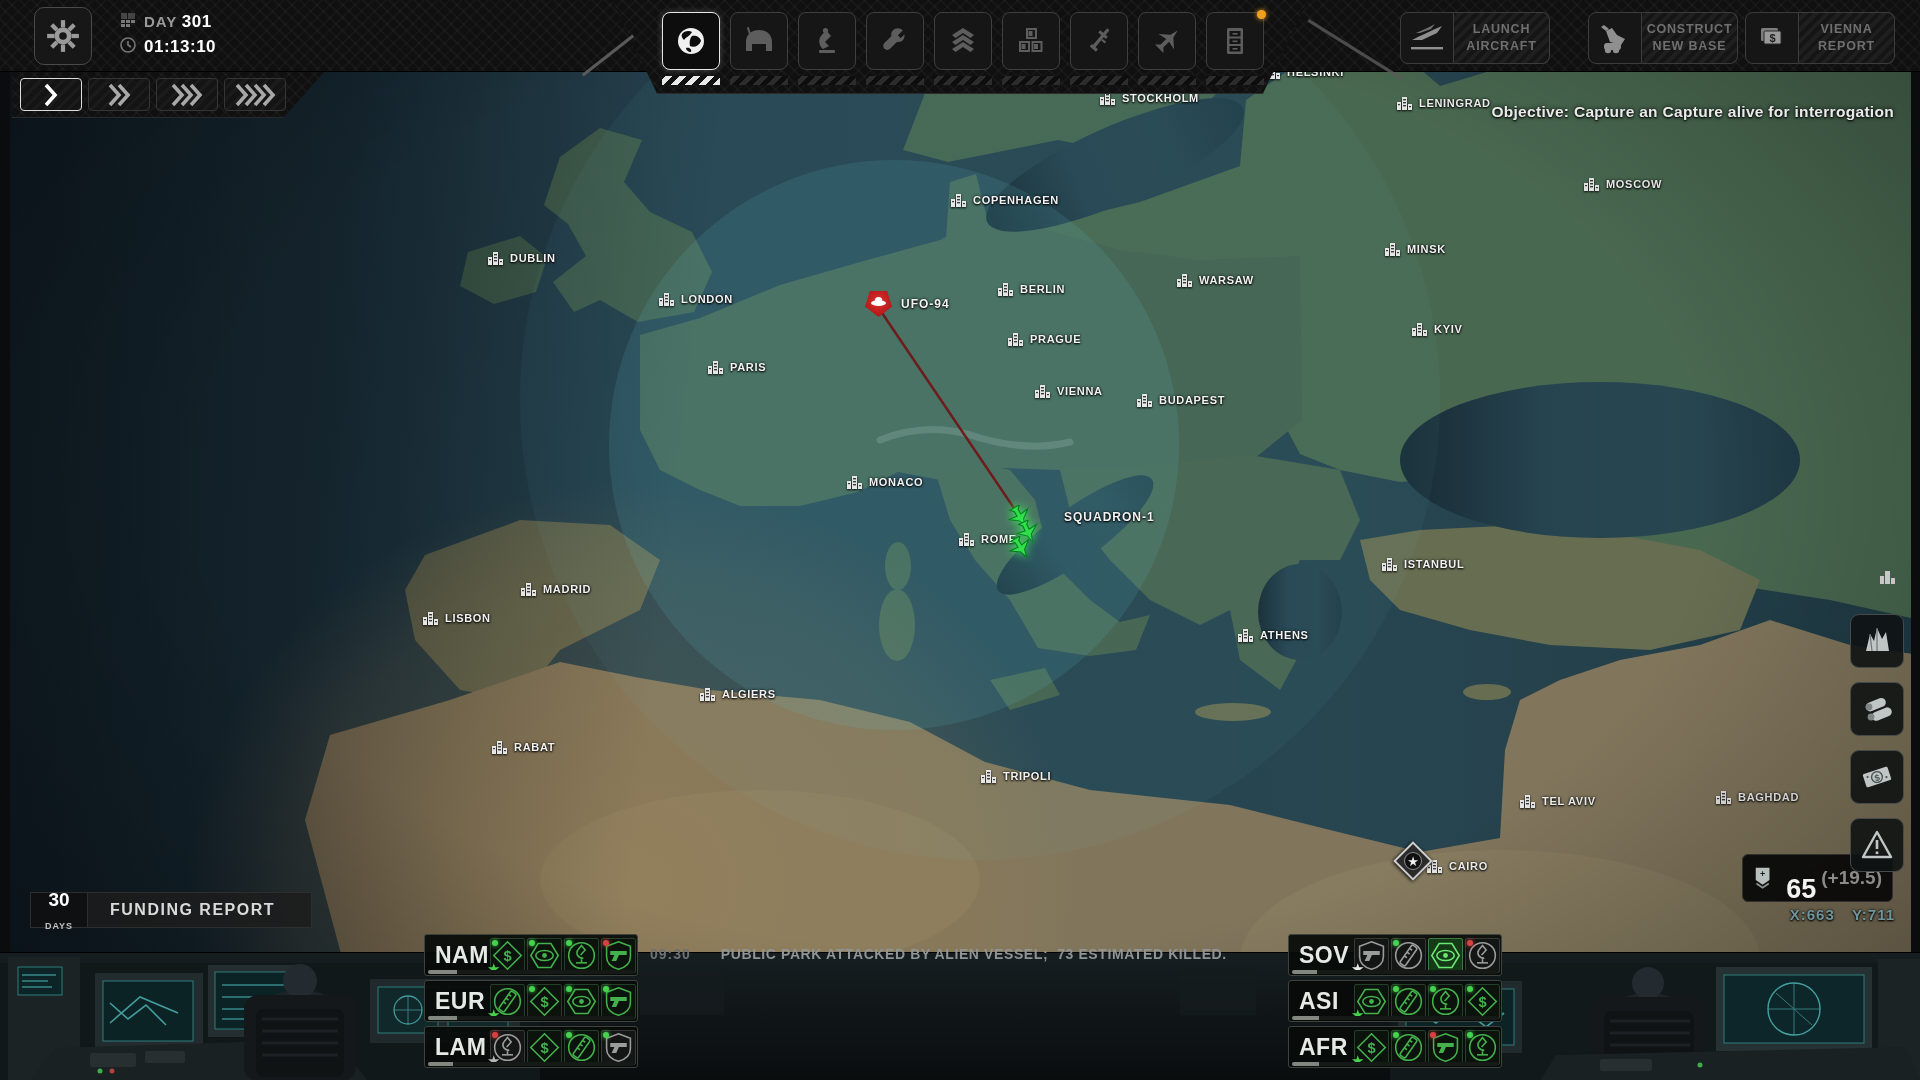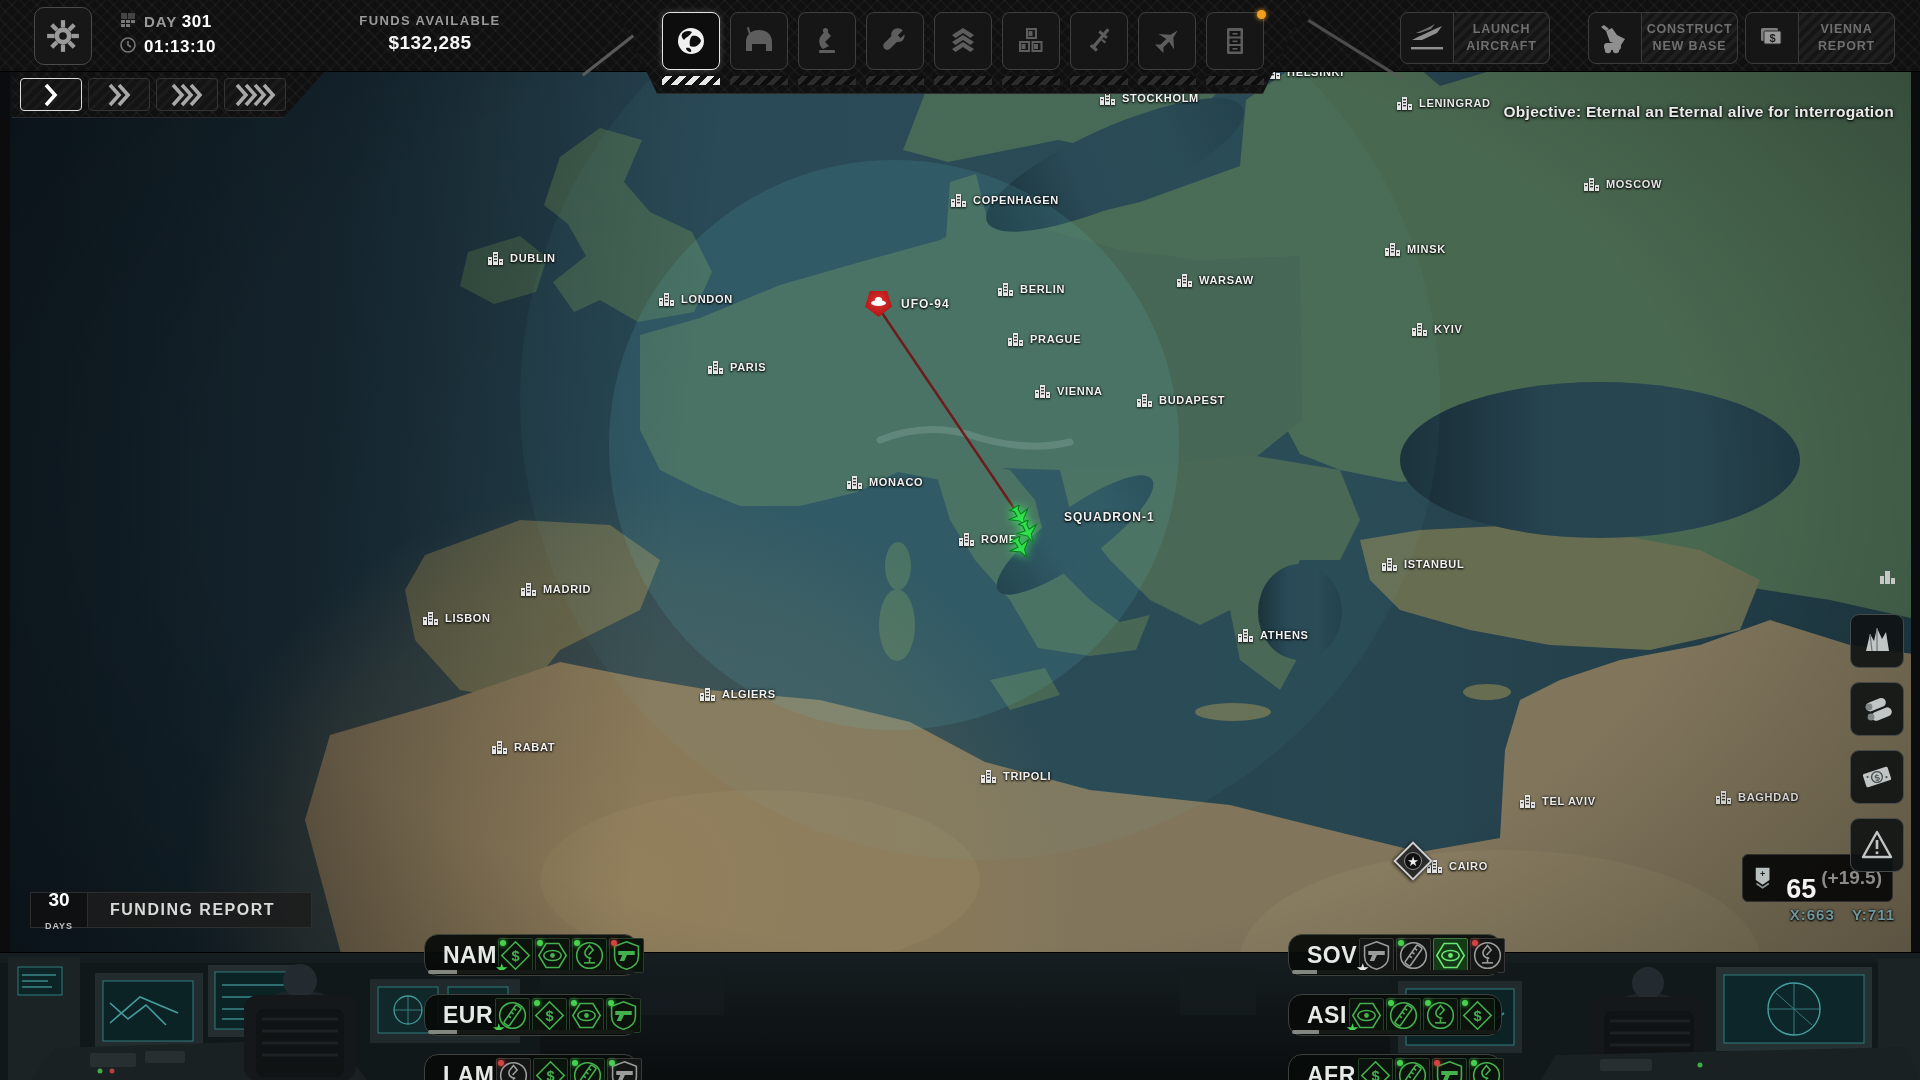--- a/index.html
+++ b/index.html
@@ -112,22 +112,22 @@
   
   #bottom{position:absolute;left:0;top:952px;width:1920px;height:128px;z-index:8;
     background:linear-gradient(#161e21,#0a0d0e);border-top:1px solid #000;}
   #ticker{position:absolute;left:650px;top:946px;z-index:9;display:flex;align-items:center;}
   #ticker .tt{color:#6d7272;font-weight:bold;font-size:14px;letter-spacing:1px;}
   #ticker .tm{color:#8f9494;font-weight:bold;font-size:14px;letter-spacing:0.6px;margin-left:30px;white-space:pre;}
 
   
   .rgroup{position:absolute;top:934px;width:214px;z-index:9;}
   #region-left{left:424px;} #region-right{left:1288px;}
-  .rrow{position:relative;height:42px;margin-bottom:18px;background:rgba(8,11,9,0.93);
-    border:1px solid #3c423c;border-radius:14px;display:flex;align-items:center;padding:0 9px;cursor:pointer;}
+  .rrow{position:relative;height:42px;margin-bottom:4px;background:rgba(8,11,9,0.93);
+    border:1px solid #3c423c;border-radius:3px;display:flex;align-items:center;padding:0 1px;cursor:pointer;}
   .rcode{width:62px;padding-left:9px;font-weight:bold;font-size:23px;color:#e6eae6;letter-spacing:0.5px;}
   .rtiles{display:flex;}
   .rtile{position:relative;width:35px;height:35px;margin-left:2px;border-radius:2px;
     background:#0b130c;border:1px solid #24402a;color:#44b14c;}
   .rtile.gray{background:#141515;border-color:#383838;color:#9c9c9c;}
   .rtile.bright{background:#153a18;border-color:#3f7a44;color:#6ae873;}
   .tsvg{width:33px;height:33px;display:block;}
   .dot{position:absolute;top:1px;left:1px;width:6px;height:6px;border-radius:50%;}
   .dot.green{background:#46d14e;box-shadow:0 0 4px #46d14e;}
   .dot.red{background:#d64242;box-shadow:0 0 4px #d64242;}
@@ -752,24 +752,20 @@
       </div>
       <div class="dt-row">
         <svg class="dt-ic" width="16" height="16" viewBox="0 0 16 16">
           <circle cx="8" cy="8" r="7" fill="none" stroke="#8a8a8a" stroke-width="1.6"></circle>
           <path d="M8 4 V8 L11 10" stroke="#8a8a8a" stroke-width="1.6" fill="none"></path>
         </svg>
         <span class="lbl-big">01:13:10</span>
       </div>
     </div>
 
-    <div id="funds">
-      <div class="f1">FUNDS AVAILABLE</div>
-      <div class="f2">$132,285</div>
-    </div>
 
     <div class="action-btn" style="left:1400px">
       <div class="action-ic">
           <svg width="38" height="36" viewBox="0 0 38 36">
         <g fill="#8f8f8f">
               <path d="M4 20 C12 16 22 11 34 6 L29 13 L14 20 Z"></path>
         <path d="M8 13 C14 10 20 8 27 4 L23 9 L12 13 Z" opacity="0.75"></path>
         <rect x="3" y="27" width="32" height="2.4"></rect>
             </g>
       </svg>
@@ -931,21 +927,21 @@
     <div class="spd-btn" style="left:212px">
       <svg width="43" height="28" viewBox="0 0 43 28">
           <path class="chev" d="M3 4 L12 14 L3 24"></path>
           <path class="chev" d="M12 4 L21 14 L12 24"></path>
           <path class="chev" d="M21 4 L30 14 L21 24"></path>
           <path class="chev" d="M30 4 L39 14 L30 24"></path>
         </svg>
     </div>
   </div>
 
-  <div id="objective">Objective: Eternal an Eternal alive for interrogation</div>
+  <div id="objective">Objective: Capture an Capture alive for interrogation</div>
 
   <div id="fundbar">
     <div class="days">
       <span class="n">30</span>
       <span class="t">DAYS</span>
     </div>
     <div class="flbl">FUNDING REPORT</div>
   </div>
 
   <div id="bottom">
@@ -994,20 +990,24 @@
       <rect x="1724" y="22" width="140" height="68" fill="#0d2629" stroke="#2f7d7d" stroke-width="1"></rect>
       <circle cx="1794" cy="56" r="26" fill="none" stroke="#4fb3b3" stroke-width="1.4" opacity="0.85"></circle>
       <path d="M1794 30 V82 M1768 56 H1820 M1776 40 L1812 72" stroke="#4fb3b3" stroke-width="1" opacity="0.6"></path>
       <rect x="1878" y="6" width="42" height="122" fill="#1b2325"></rect>
       <path d="M1556 102 L1906 94 L1920 128 L1540 128 Z" fill="#1a2123"></path>
       <rect x="1600" y="106" width="52" height="12" rx="2" fill="#272f31"></rect>
       <circle cx="1700" cy="112" r="2.5" fill="#3fae4a"></circle>
     </svg>
   </div>
 
+  <div id="ticker">
+    <span class="tt">09:30</span>
+    <span class="tm">PUBLIC PARK ATTACKED BY ALIEN VESSEL;  73 ESTIMATED KILLED.</span>
+  </div>
 
   <div id="region-left" class="rgroup">
       <div class="rrow">
         <div class="rcode">NAM</div>
         <div class="rtiles">
           <div class="rtile green">
             <svg class="tsvg" viewBox="0 0 36 36">
               <use href="#shp-diamond"></use>
               <use href="#ic-dollar"></use>
             </svg>

